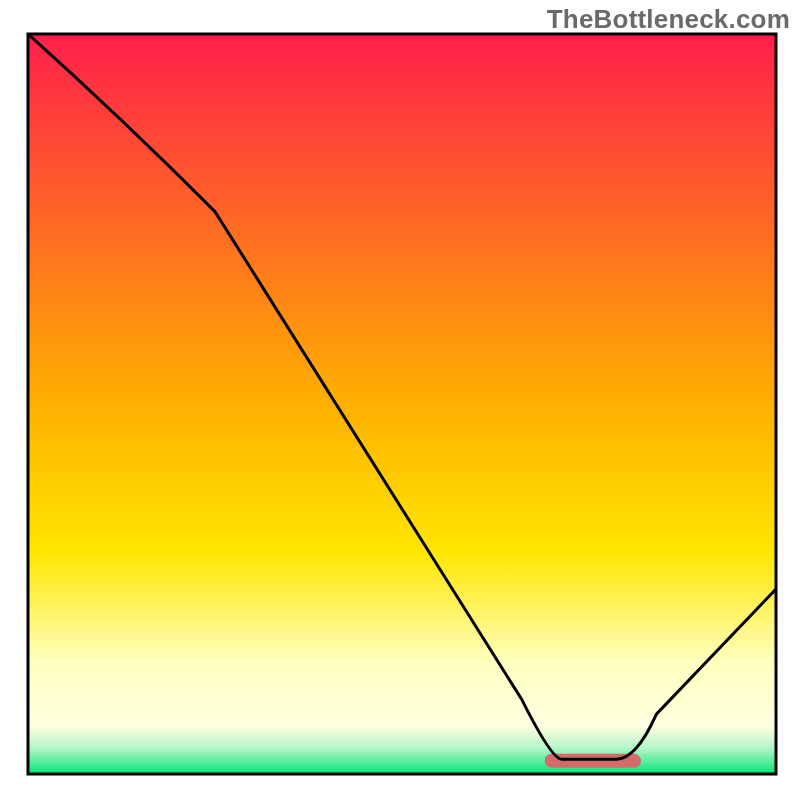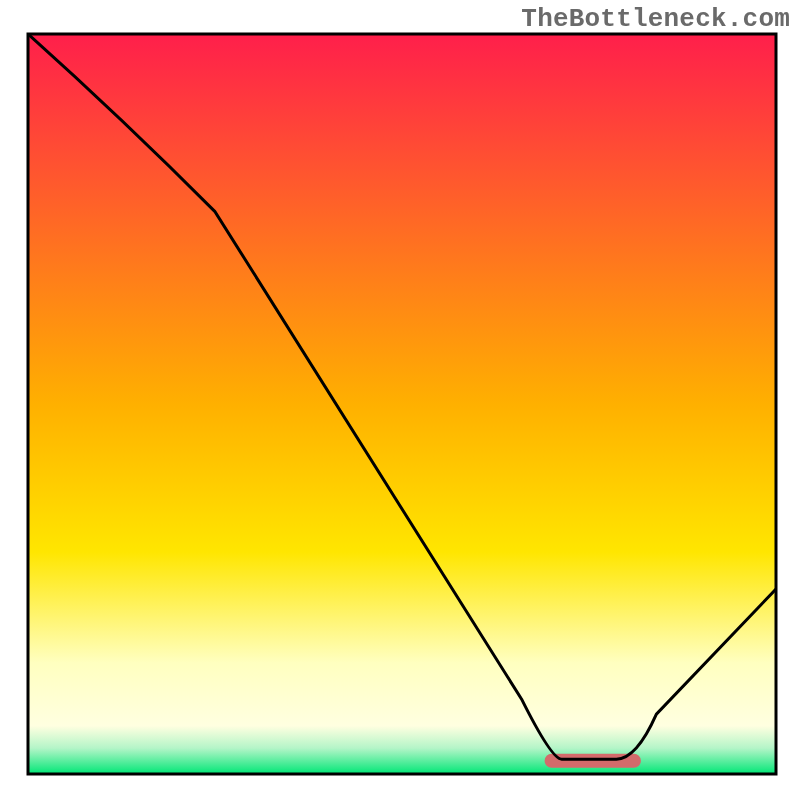--- a/index.html
+++ b/index.html
@@ -8,21 +8,20 @@
     width: 800px;
     height: 800px;
     background: #ffffff;
     font-family: Arial, Helvetica, sans-serif;
     overflow: hidden;
   }
   .stage {
     position: relative;
     width: 800px;
     height: 800px;
-    font-family: Liberation Mono, monospace;
   }
   .watermark {
     position: absolute;
     top: 4px;
     right: 10px;
     font-size: 26px;
     font-weight: 600;
     color: #6a6a6a;
     letter-spacing: 0.2px;
     z-index: 50;

